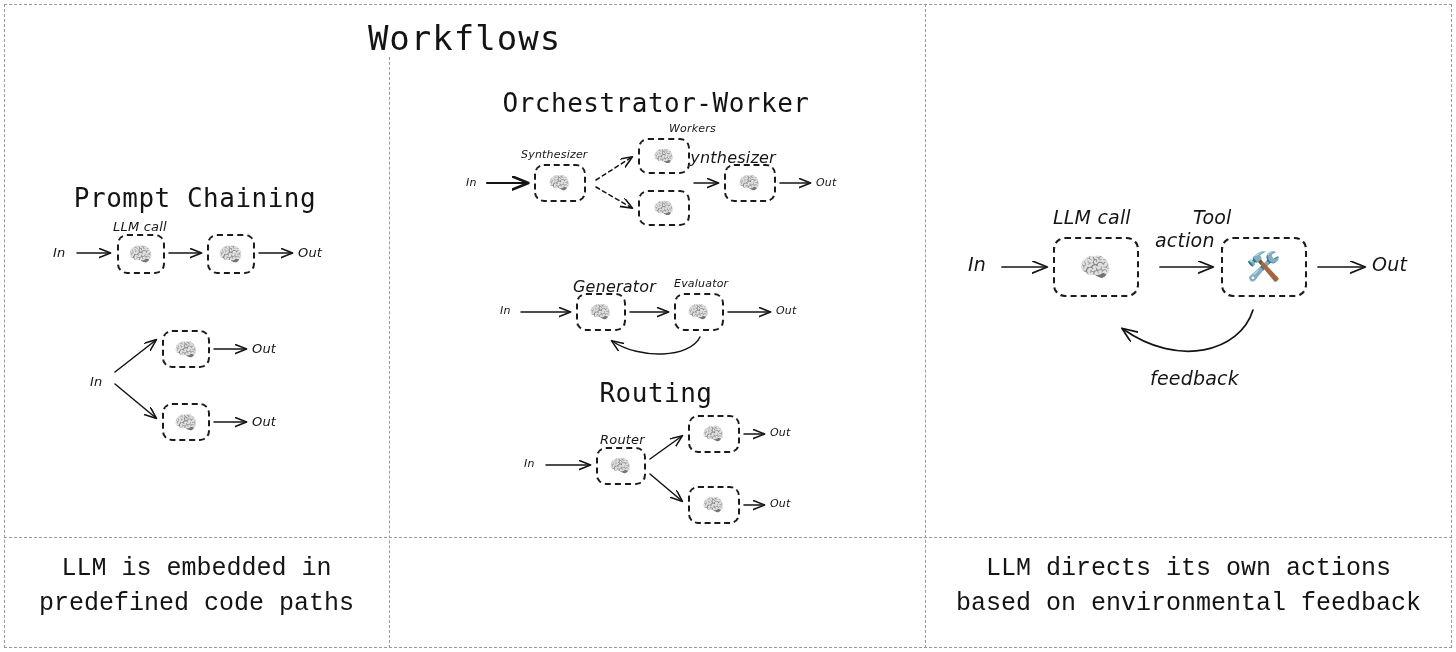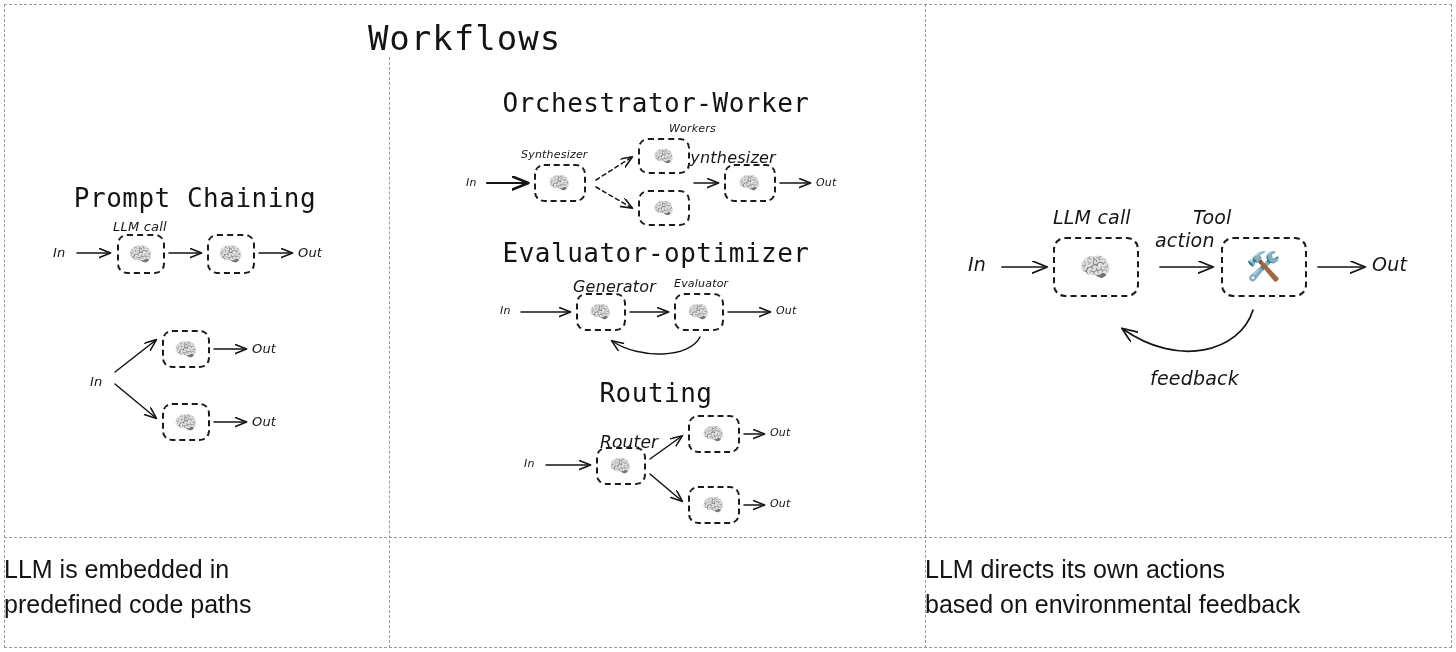--- a/index.html
+++ b/index.html
@@ -41,25 +41,25 @@
     font-size:26px;
     letter-spacing:0.5px;
     color:#141414;
     text-align:center;
     white-space:nowrap;
   }
 
   
   .caption{
     position:absolute;
-    font-family:Liberation Sans, sans-serif;
+    font-family:Liberation Mono, monospace;
     font-size:25px;
     line-height:1.38;
     color:#141414;
-    text-align:left;
+    text-align:center;
     white-space:pre;
   }
 
   
   .node{
     position:absolute;
     border:2px dashed #1b1b1b;
     border-radius:10px;
     background:#ffffff;
     display:flex;align-items:center;justify-content:center;
@@ -95,21 +95,20 @@
 
   <div class="col-title" style="left:4px;top:18px;width:921px;">Workflows</div>
 
   <div class="caption" style="left:4px;top:552px;width:385px;">LLM is embedded in
 predefined code paths</div>
   <div class="caption" style="left:925px;top:552px;width:527px;">LLM directs its own actions
 based on environmental feedback</div>
 
   <div class="pat-title" style="left:10px;top:183px;width:370px;">Prompt Chaining</div>
   <div class="pat-title" style="left:400px;top:88px;width:512px;">Orchestrator-Worker</div>
-  <div class="pat-title" style="left:400px;top:238px;width:512px;">Evaluator-optimizer</div>
   <div class="pat-title" style="left:400px;top:378px;width:512px;">Routing</div>
 
   <div class="hand" style="left:113px;top:219px;font-size:13px;">LLM call</div>
   <div class="node" style="left:117px;top:234px;width:48px;height:40px;">
     <span class="glyph brain" style="font-size:20px;">🧠</span>
   </div>
   <div class="node" style="left:207px;top:234px;width:48px;height:40px;">
     <span class="glyph brain" style="font-size:20px;">🧠</span>
   </div>
   <div class="hand" style="left:53px;top:245px;font-size:13px;">In</div>
@@ -148,21 +147,21 @@
   <div class="hand" style="left:674px;top:277px;font-size:11px;">Evaluator</div>
   <div class="node" style="left:576px;top:293px;width:50px;height:38px;">
     <span class="glyph brain" style="font-size:18px;">🧠</span>
   </div>
   <div class="node" style="left:674px;top:293px;width:50px;height:38px;">
     <span class="glyph brain" style="font-size:18px;">🧠</span>
   </div>
   <div class="hand" style="left:500px;top:304px;font-size:11px;">In</div>
   <div class="hand" style="left:776px;top:304px;font-size:11px;">Out</div>
 
-  <div class="hand" style="left:600px;top:432px;font-size:17px;">Router</div>
+  <div class="hand" style="left:600px;top:432px;font-size:13px;">Router</div>
   <div class="node" style="left:596px;top:447px;width:50px;height:38px;">
     <span class="glyph brain" style="font-size:18px;">🧠</span>
   </div>
   <div class="node" style="left:688px;top:415px;width:52px;height:38px;">
     <span class="glyph brain" style="font-size:18px;">🧠</span>
   </div>
   <div class="node" style="left:688px;top:486px;width:52px;height:38px;">
     <span class="glyph brain" style="font-size:18px;">🧠</span>
   </div>
   <div class="hand" style="left:524px;top:457px;font-size:11px;">In</div>

